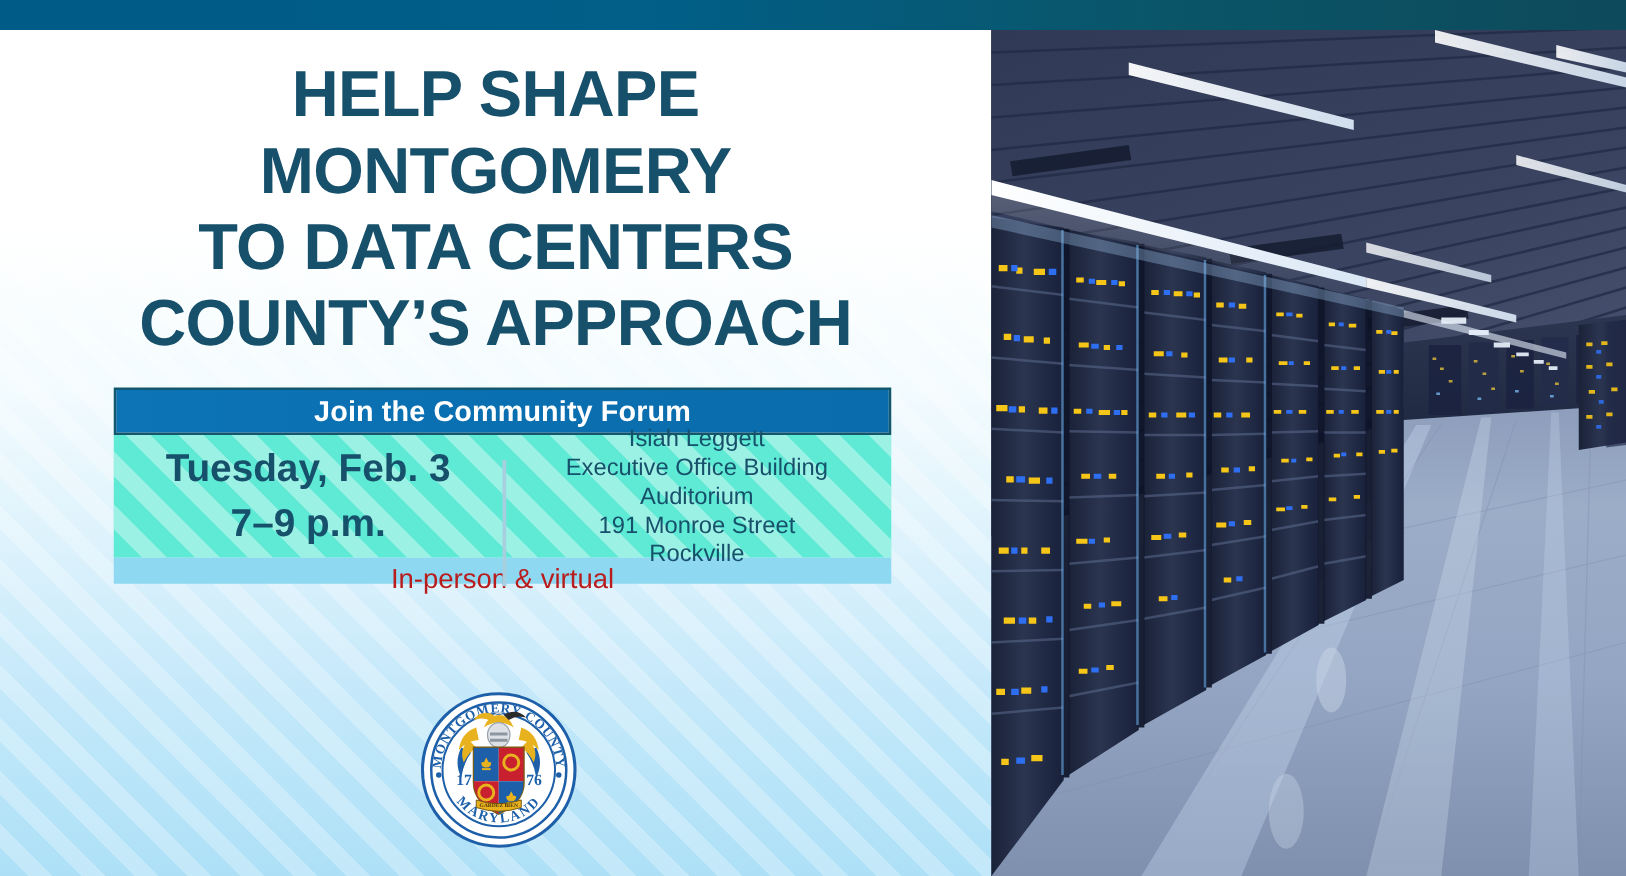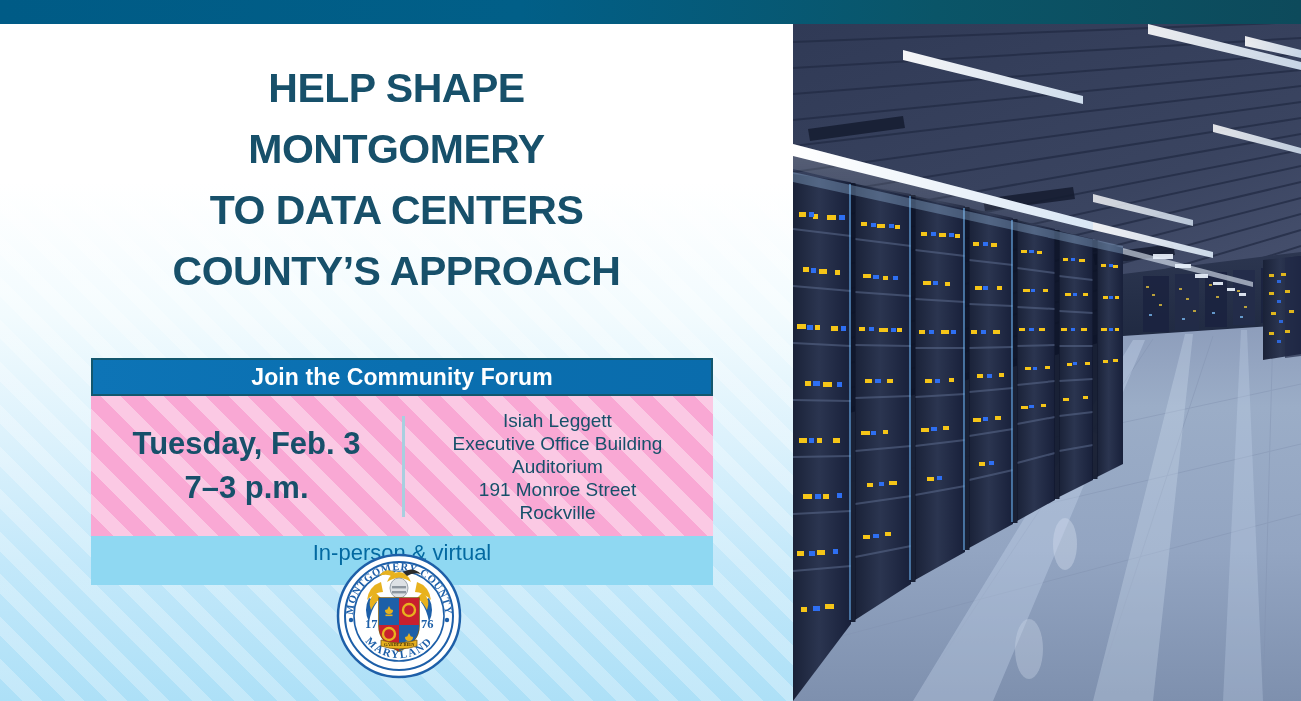--- a/index.html
+++ b/index.html
@@ -74,25 +74,24 @@
     height: 677px;
   }
 
   .headline {
     position: absolute;
     left: 0;
     top: 22px;
     width: 793px;
     text-align: center;
     color: #17506a;
-    font-size: 41px;
+    font-size: 52px;
     font-weight: bold;
     line-height: 61px;
     letter-spacing: -0.5px;
-    margin-top: 12px;
   }
   .headline div { white-space: nowrap; }
 
   
   .event-card {
     position: absolute;
     left: 91px;
     top: 286px;
     width: 622px;
   }
@@ -100,26 +99,25 @@
     height: 38px;
     background: linear-gradient(to right, #0d74b6 0%, #0a6fb0 50%, #0a6cac 100%);
     border: 2px solid #13576e;
     box-sizing: border-box;
     color: #ffffff;
     font-size: 23px;
     font-weight: bold;
     text-align: center;
     line-height: 34px;
     letter-spacing: 0.1px;
-    margin-top: 48px;
   }
   .card-body {
     position: relative;
-    background: #f9a8d4;
-    height: 140px;
+    background: #5eead4;
+    height: 98px;
     display: flex;
     align-items: center;
   }
   .card-body-stripes {
     position: absolute;
     left: 0; top: 0; right: 0; bottom: 0;
     background-image: repeating-linear-gradient(
         45deg,
         rgba(255,255,255,0.00) 0px,
         rgba(255,255,255,0.00) 16px,
@@ -146,23 +144,23 @@
   }
   .card-where {
     position: relative;
     width: 311px;
     text-align: center;
     color: #17506a;
     font-size: 19px;
     line-height: 23px;
   }
   .card-footer {
-    height: 49px;
+    height: 21px;
     background: #8fd8f2;
-    color: #0369a1;
+    color: #b91c1c;
     font-size: 22px;
     text-align: center;
     line-height: 33px;
   }
 
   
   .seal {
     position: absolute;
     left: 335px;
     top: 528px;
@@ -568,21 +566,21 @@
 
     <div class="event-card">
 
       <div class="card-header">Join the Community Forum</div>
 
       <div class="card-body">
         <div class="card-body-stripes"></div>
 
         <div class="card-when">
           <div>Tuesday, Feb. 3</div>
-          <div>7–3 p.m.</div>
+          <div>7–9 p.m.</div>
         </div>
 
         <div class="card-divider"></div>
 
         <div class="card-where">
           <div>Isiah Leggett</div>
           <div>Executive Office Building</div>
           <div>Auditorium</div>
           <div>191 Monroe Street</div>
           <div>Rockville</div>

